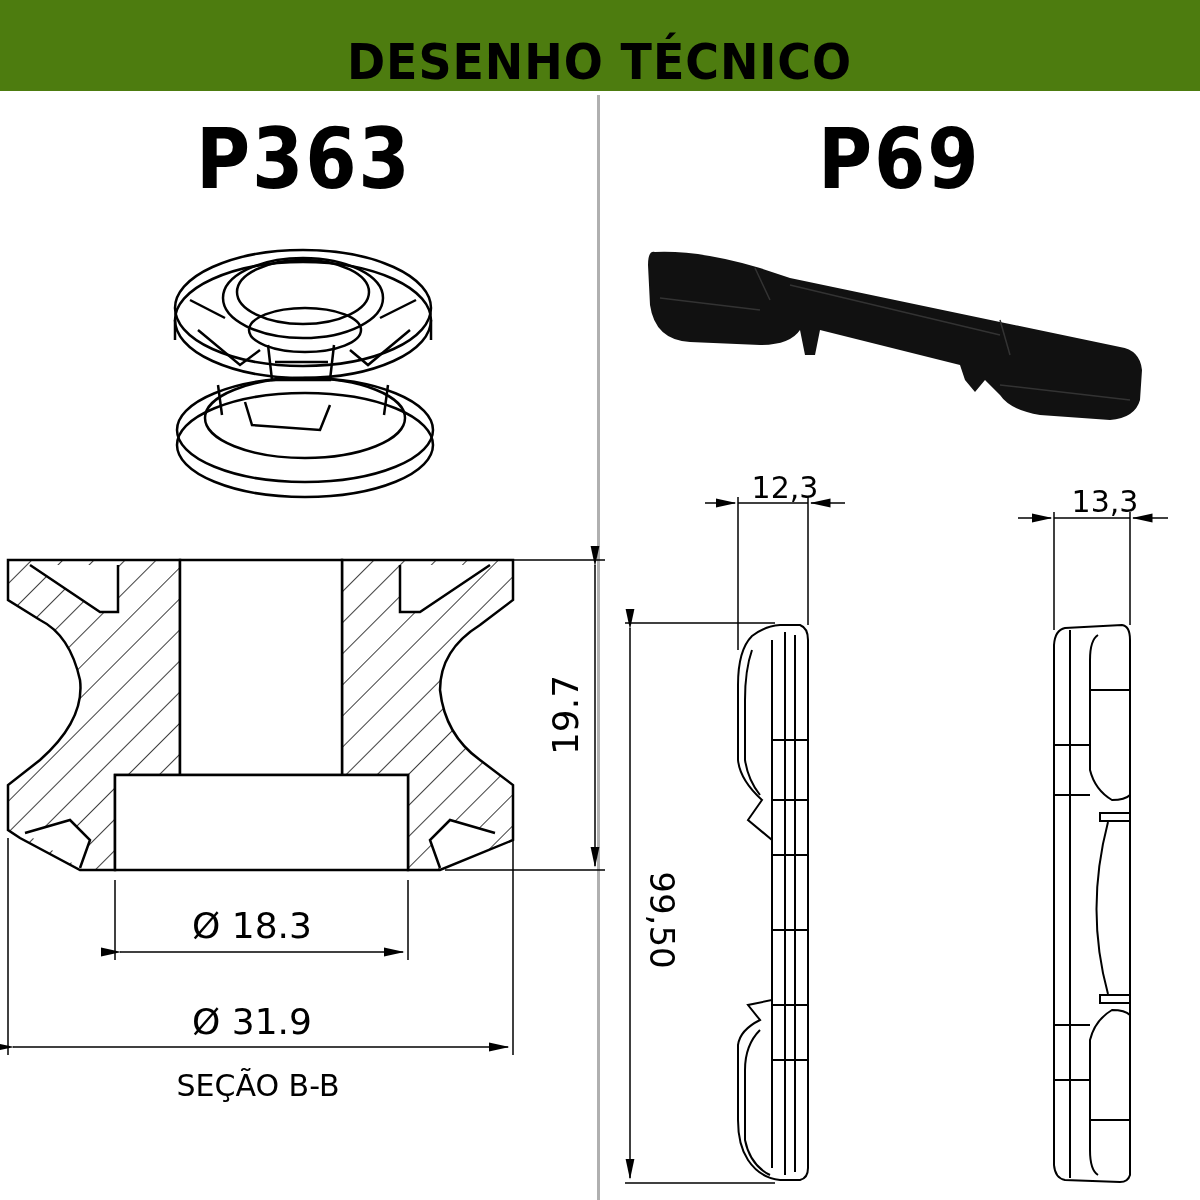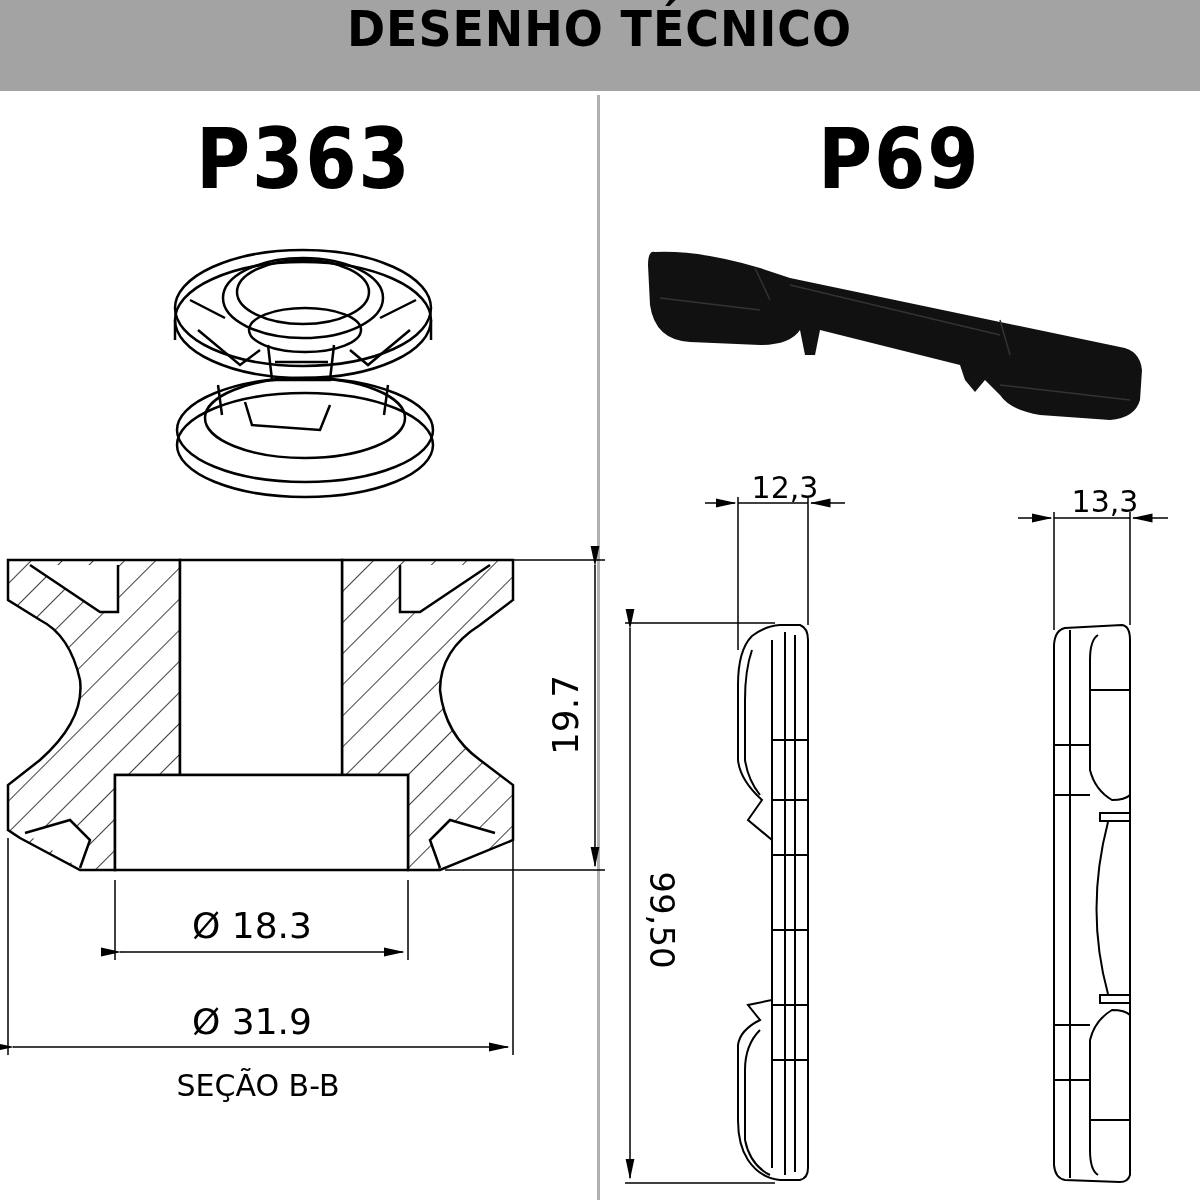--- a/index.html
+++ b/index.html
@@ -1,19 +1,19 @@
 <!DOCTYPE html>
 <html><head>
   <meta charset="utf-8">
   <style>
     html, body { margin: 0; padding: 0; background: #ffffff; }
     body { width: 1200px; height: 1200px; position: relative; overflow: hidden; font-family: "DejaVu Sans", sans-serif; }
     .header {
       position: absolute; left: 0; top: 0; width: 1200px; height: 91px;
-      background: #a3a3a3; display: flex; align-items: flex-start; justify-content: center;
+      background: #4d7c0f; display: flex; align-items: flex-end; justify-content: center;
     }
     .header-title {
       font-family: "DejaVu Sans", sans-serif; font-weight: bold; font-size: 50px;
       color: #000; letter-spacing: 1px; transform: scaleX(0.92);
     }
     .divider { position: absolute; left: 597px; top: 95px; width: 3px; height: 1105px; background: #b0b0b0; }
     .part-title {
       position: absolute; top: 110px; font-family: "DejaVu Sans", sans-serif; font-weight: bold;
       font-size: 84px; color: #000; transform: scaleX(0.88); transform-origin: left top; letter-spacing: 2px;
     }

